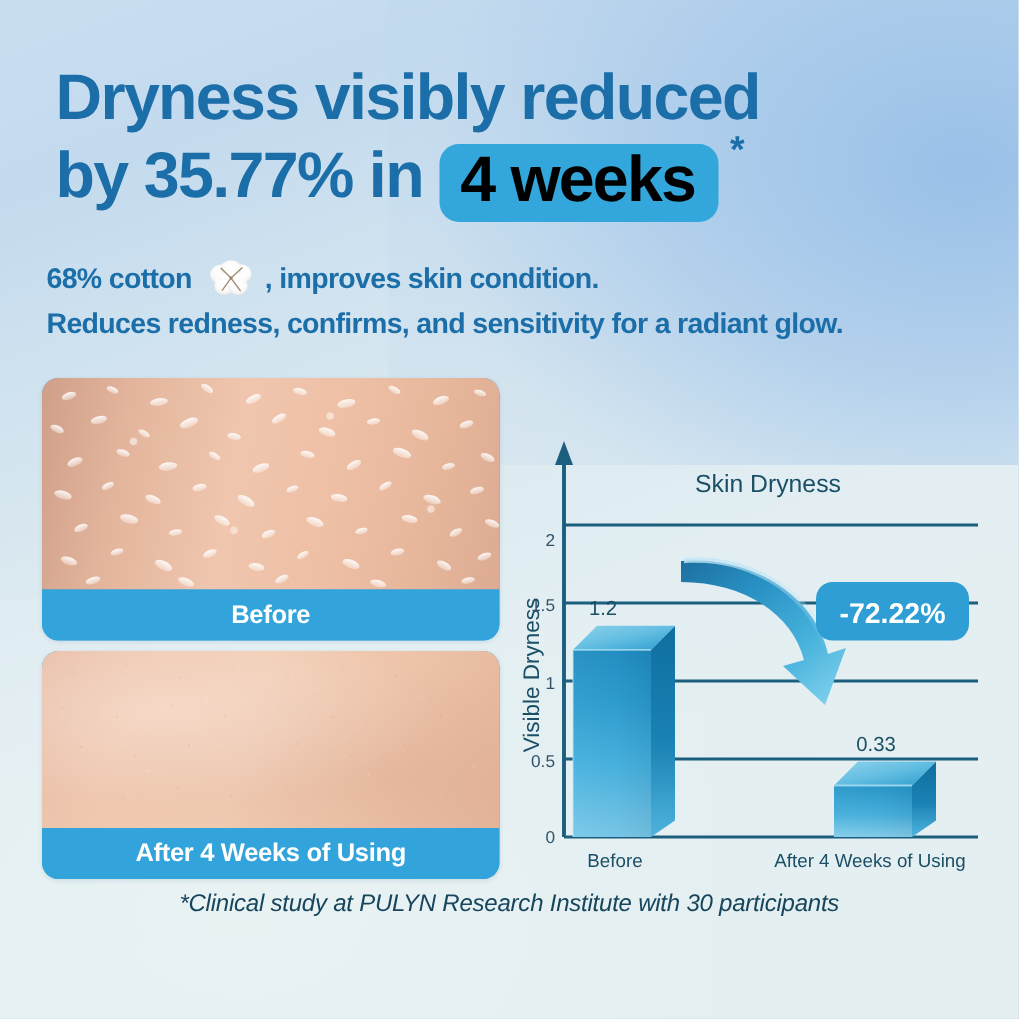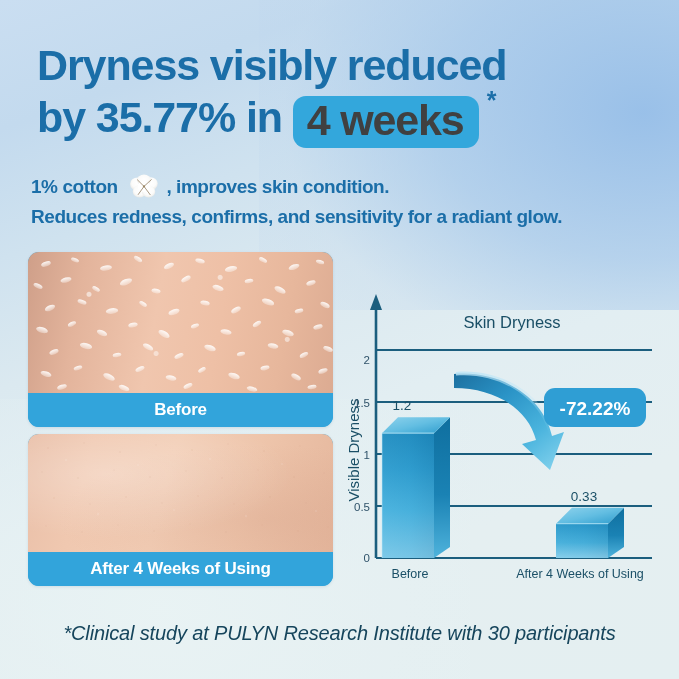--- a/index.html
+++ b/index.html
@@ -78,21 +78,21 @@
   .headline .l2 { display: block; margin-top: 2px; }
 
   .weeks-wrap {
     display: inline-block;
     position: relative;
     vertical-align: baseline;
   }
   .weeks-badge {
     display: inline-block;
     background: #33a7dc;
-    color: #404040;
+    color: #000000;
     border-radius: 13px;
     padding: 1px 16px 4px 14px;
     font-size: 43px;
     line-height: 47px;
     letter-spacing: -1.2px;
     font-weight: bold;
     transform: translateY(3px);
   }
   .asterisk {
     position: absolute;
@@ -190,25 +190,25 @@
     top: 290px;
     width: 322px;
     height: 295px;
   }
   .chart svg { display: block; }
 
   
   .footnote {
     position: absolute;
     left: 0; right: 0;
-    top: 622px;
+    top: 592px;
     text-align: center;
     color: #16455c;
     font-style: italic;
-    font-size: 20px;
+    font-size: 16px;
     line-height: 22px;
     letter-spacing: -0.15px;
   }
 </style>
 </head>
 <body>
 
 <div id="poster">
 
   <div class="headline layer">
@@ -217,21 +217,21 @@
       <span>by 35.77% in</span>
       <span class="weeks-wrap">
         <span class="weeks-badge">4 weeks</span>
         <span class="asterisk">*</span>
       </span>
     </span>
   </div>
 
   <div class="subtitle layer">
     <div>
-      <span>1% cotton</span>
+      <span>68% cotton</span>
       <span class="cotton-icon">
         <svg width="34" height="26" viewBox="0 0 34 26">
           <defs>
             <radialGradient id="cg1" cx="50%" cy="42%" r="62%">
               <stop offset="0%" stop-color="#ffffff"></stop>
               <stop offset="62%" stop-color="#fbfbfa"></stop>
               <stop offset="100%" stop-color="#e7e6e2"></stop>
             </radialGradient>
           </defs>
           <g>

